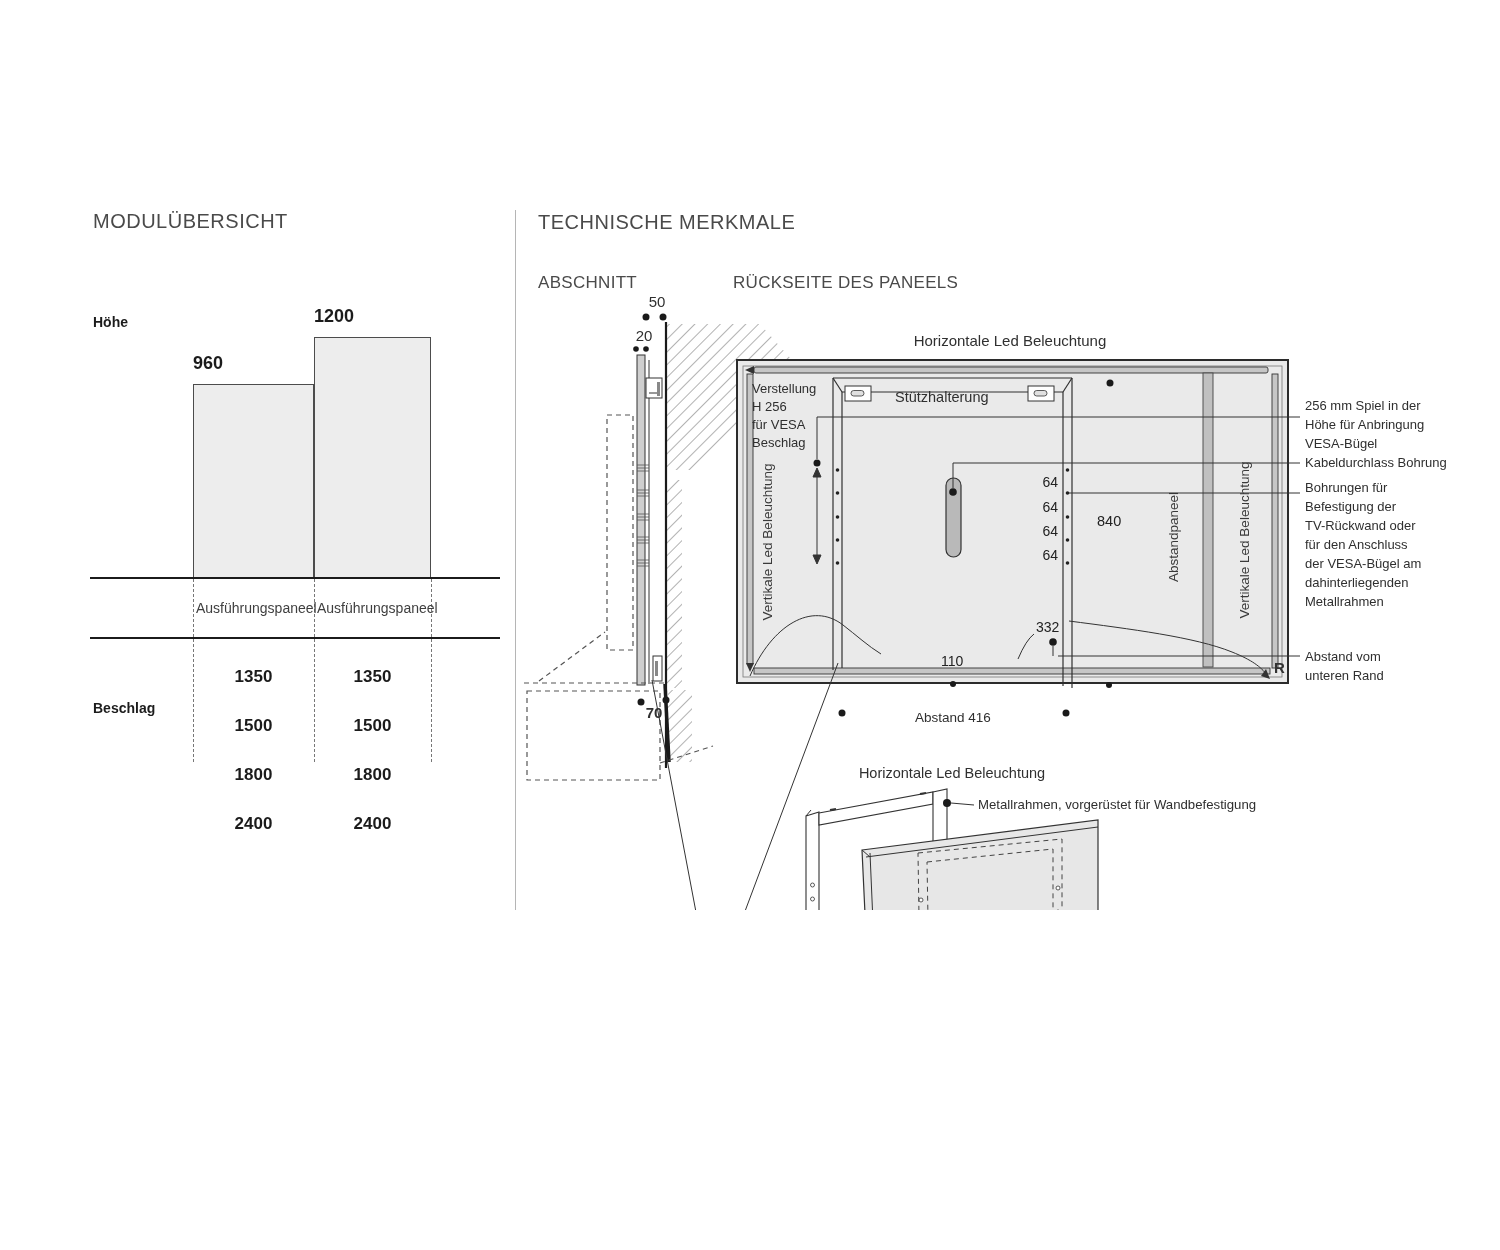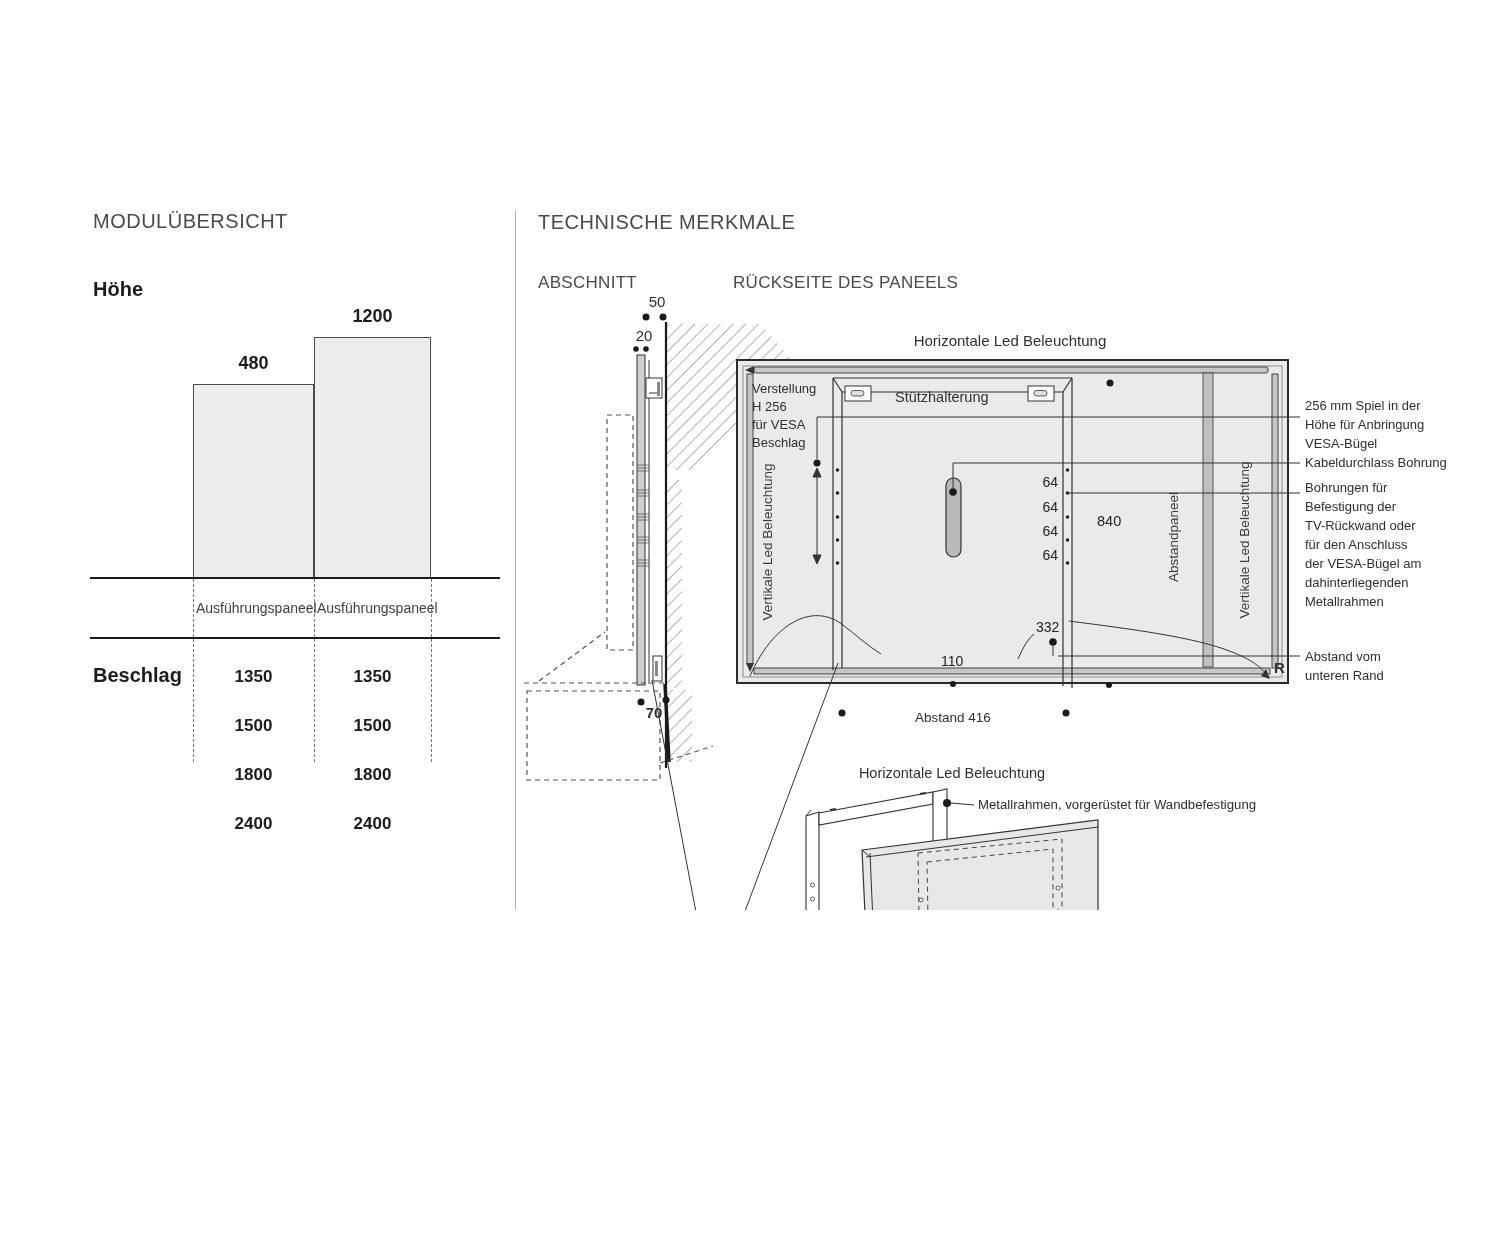--- a/index.html
+++ b/index.html
@@ -1,22 +1,22 @@
 <!DOCTYPE html>
 <html><head>
 <meta charset="utf-8">
 <style>
   html,body{margin:0;padding:0;background:#fff;}
   #stage{position:relative;width:1500px;height:910px;background:#ffffff;overflow:hidden;
          font-family:"Liberation Sans",sans-serif;color:#333;}
   .abs{position:absolute;}
   .sec-title{font-size:20px;letter-spacing:.5px;color:#4a4a4a;}
-  .bold-label{font-size:20px;font-weight:bold;color:#1c1c1c;}
+  .bold-label{font-size:14px;font-weight:bold;color:#1c1c1c;margin-top:36px;}
   .bar{background:#ededed;border:1.5px solid #4c4c4c;box-sizing:border-box;}
-  .bar-val{font-size:18px;font-weight:bold;color:#1b1b1b;text-align:center;}
+  .bar-val{font-size:18px;font-weight:bold;color:#1b1b1b;text-align:left;}
   .hline{background:#1b1b1b;height:2px;}
   .dashcol{border-left:1.5px dashed #777;width:0;}
   .colhead{font-size:14px;color:#3f3f3f;text-align:center;white-space:nowrap;}
   .wcol{display:flex;flex-direction:column;align-items:center;gap:26px;}
   .wcol div{height:23px;line-height:23px;font-size:17px;font-weight:bold;color:#1b1b1b;}
   .vdivider{width:1px;background:#b5b5b5;}
   svg text{font-family:"Liberation Sans",sans-serif;fill:#333;}
   .t20{font-size:20px;fill:#4a4a4a;letter-spacing:.5px;}
   .t17{font-size:17px;fill:#4a4a4a;letter-spacing:.3px;}
   .t15{font-size:15px;fill:#303030;}
@@ -29,21 +29,21 @@
   .dash{stroke:#555;stroke-width:1.2;fill:none;stroke-dasharray:5 4;}
 </style>
 </head>
 <body>
 
 <div id="stage">
 
   <div class="abs sec-title" style="left:93px;top:210px;">MODULÜBERSICHT</div>
   <div class="abs bold-label" style="left:93px;top:278px;">Höhe</div>
 
-  <div class="abs bar-val" style="left:193px;top:353px;width:121px;">480</div>
+  <div class="abs bar-val" style="left:193px;top:353px;width:121px;">960</div>
   <div class="abs bar-val" style="left:314px;top:306px;width:117px;">1200</div>
 
   <div class="abs bar" style="left:193px;top:384px;width:121px;height:194px;"></div>
   <div class="abs bar" style="left:314px;top:337px;width:117px;height:241px;"></div>
 
   <div class="abs hline" style="left:90px;top:577px;width:410px;"></div>
 
   <div class="abs dashcol" style="left:193px;top:579px;height:183px;"></div>
   <div class="abs dashcol" style="left:314px;top:579px;height:183px;"></div>
   <div class="abs dashcol" style="left:431px;top:579px;height:183px;"></div>

